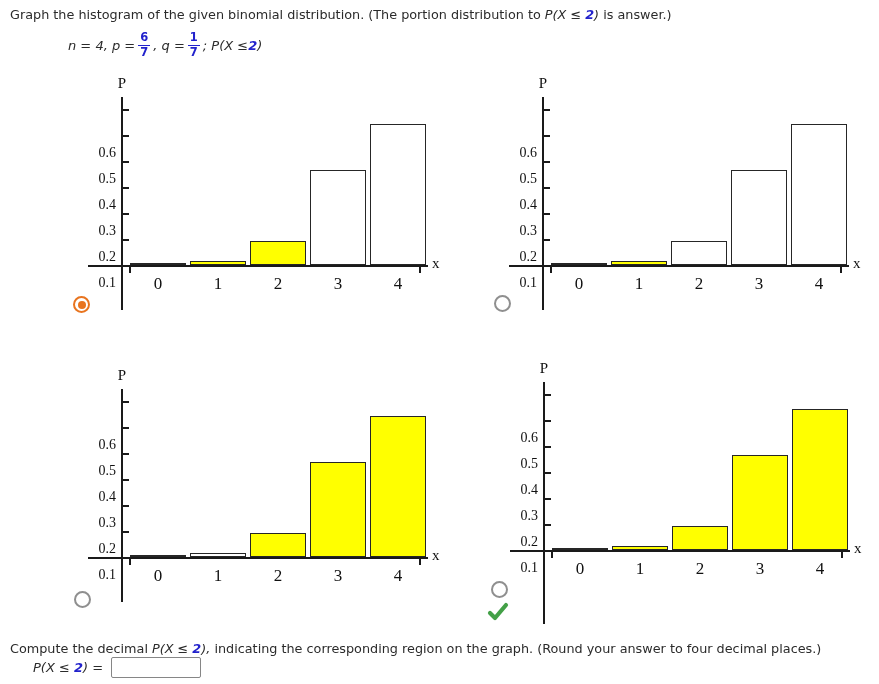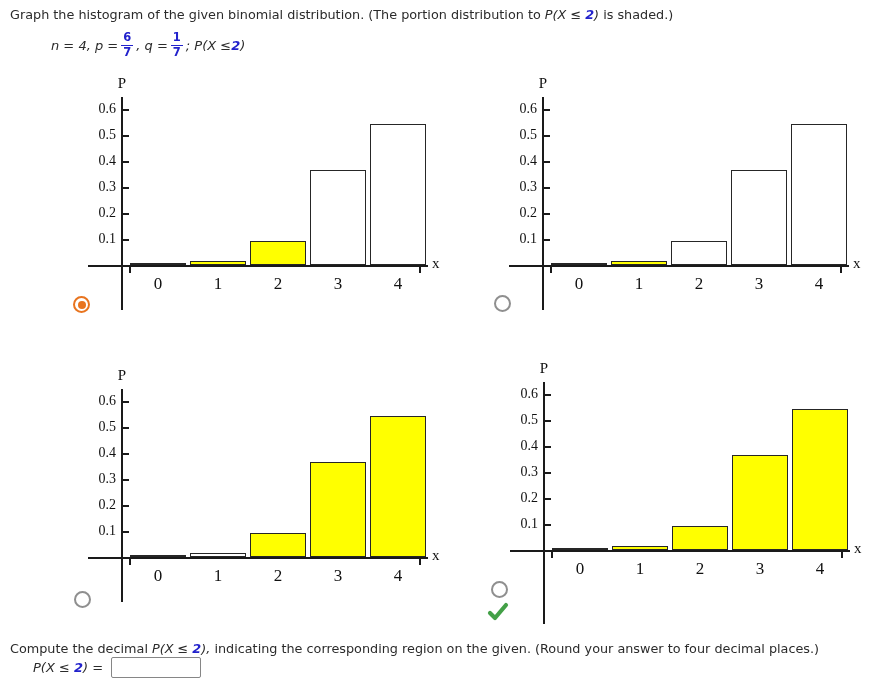--- a/index.html
+++ b/index.html
@@ -3,21 +3,21 @@
 <meta charset="utf-8">
 <style>
   html,body{margin:0;padding:0;background:#ffffff;}
   body{width:879px;height:684px;position:relative;overflow:hidden;
        font-family:"DejaVu Sans","Liberation Sans",sans-serif;color:#2b2b2b;}
 
   .abs{position:absolute;}
 
   
   .title-line{left:10px;top:7px;font-size:12.8px;white-space:nowrap;}
-  .formula-line{left:51px;top:26px;height:38px;display:flex;align-items:center;
+  .formula-line{left:68px;top:26px;height:38px;display:flex;align-items:center;
                 font-size:13px;font-style:italic;white-space:nowrap;}
   .math{font-style:italic;}
   .blue{color:#2222cc;font-weight:bold;}
   .frac{display:inline-flex;flex-direction:column;align-items:center;
         color:#2222cc;font-weight:bold;font-style:normal;font-size:11.5px;
         line-height:1.15;margin:0 3px;}
   .frac .num{border-bottom:1.3px solid #2222cc;padding:0 2px;}
   .frac .den{padding:0 2px;}
 
   .compute-line{left:10px;top:641px;font-size:12.8px;white-space:nowrap;}
@@ -31,42 +31,42 @@
   .chart-tl{left:82px;top:75px;}
   .chart-tr{left:503px;top:75px;}
   .chart-bl{left:82px;top:367px;}
   .chart-br{left:504px;top:360px;}
   .y-axis{position:absolute;left:39px;top:22px;width:2px;height:213px;background:#1a1a1a;}
   .chart-br .y-axis{height:242px;}
   .x-axis{position:absolute;left:6px;top:190px;width:340px;height:2px;background:#1a1a1a;}
   .p-label{position:absolute;left:28px;top:0;width:24px;text-align:center;font-size:15px;}
   .x-char-label{position:absolute;left:350px;top:180px;font-size:15px;}
   .y-tick{position:absolute;left:41px;width:6px;height:2px;background:#1a1a1a;}
-  .y-tick-label{position:absolute;left:-2px;width:36px;text-align:right;font-size:14px;}
+  .y-tick-label{position:absolute;left:-2px;width:36px;text-align:right;font-size:14px;margin-top:44px;}
   .x-end-tick{position:absolute;top:190px;width:2px;height:8px;background:#1a1a1a;}
   .bar{position:absolute;width:56px;box-sizing:border-box;border:1.5px solid #262626;}
   .x-cat-label{position:absolute;top:199px;width:32px;text-align:center;font-size:17px;}
 
   
   .radio{width:17px;height:17px;border-radius:50%;border:2px solid #8f8f8f;
          background:#fff;box-sizing:border-box;display:flex;align-items:center;
          justify-content:center;cursor:pointer;}
   .radio .radio-dot{width:8px;height:8px;border-radius:50%;background:transparent;}
   .radio.selected{border-color:#e8741f;}
   .radio.selected .radio-dot{background:#e8741f;}
   .radio-0{left:73px;top:296px;}
   .radio-1{left:494px;top:295px;}
   .radio-2{left:74px;top:591px;}
   .radio-3{left:491px;top:581px;}
   .check-mark{left:486px;top:600px;width:24px;height:24px;}
 </style>
 </head>
 <body>
 
-<div class="abs title-line"><span>Graph the histogram of the given binomial distribution. (The portion distribution to  </span><span class="math">P(X ≤ </span><span class="math blue">2</span><span class="math">)</span><span>  is shaded.)</span></div>
+<div class="abs title-line"><span>Graph the histogram of the given binomial distribution. (The portion distribution to  </span><span class="math">P(X ≤ </span><span class="math blue">2</span><span class="math">)</span><span>  is answer.)</span></div>
 
 <div class="abs formula-line">
   <span>n = 4, p = </span>
   <span class="frac">
       <span class="num">6</span>
       <span class="den">7</span>
     </span>
   <span>, q = </span>
   <span class="frac">
       <span class="num">1</span>
@@ -210,18 +210,18 @@
 <div class="abs radio radio-3">
     <div class="radio-dot"></div>
   </div>
 
 <div class="abs check-mark" id="correct-check">
   <svg width="24" height="24" viewBox="0 0 24 24">
     <path d="M4 13 L9 18 L20 5" fill="none" stroke="#43a047" stroke-width="4.2" stroke-linecap="round" stroke-linejoin="round"></path>
   </svg>
 </div>
 
-<div class="abs compute-line"><span>Compute the decimal  </span><span class="math">P(X ≤ </span><span class="math blue">2</span><span class="math">),</span><span>  indicating the corresponding region on the given. (Round your answer to four decimal places.)</span></div>
+<div class="abs compute-line"><span>Compute the decimal  </span><span class="math">P(X ≤ </span><span class="math blue">2</span><span class="math">),</span><span>  indicating the corresponding region on the graph. (Round your answer to four decimal places.)</span></div>
 
 <div class="abs answer-line">
   <span><span>P(X ≤ </span><span class="blue">2</span><span>) =</span></span>
   <input class="answer-input" type="text" placeholder="" style="">
 </div>
 
 </body></html>

